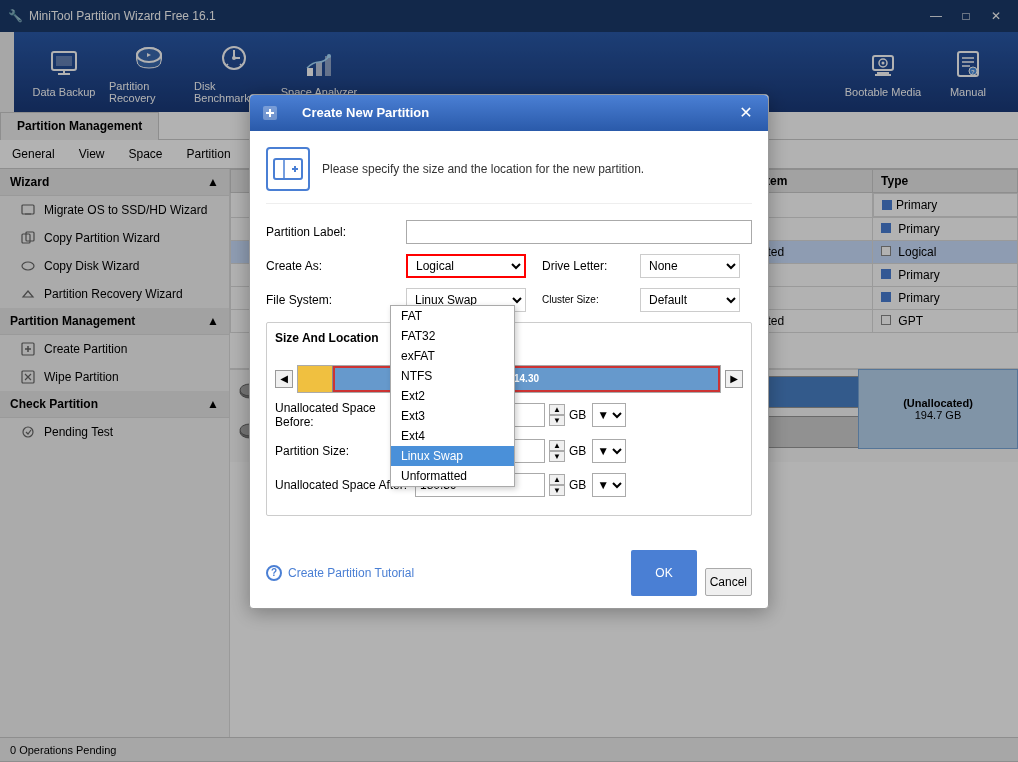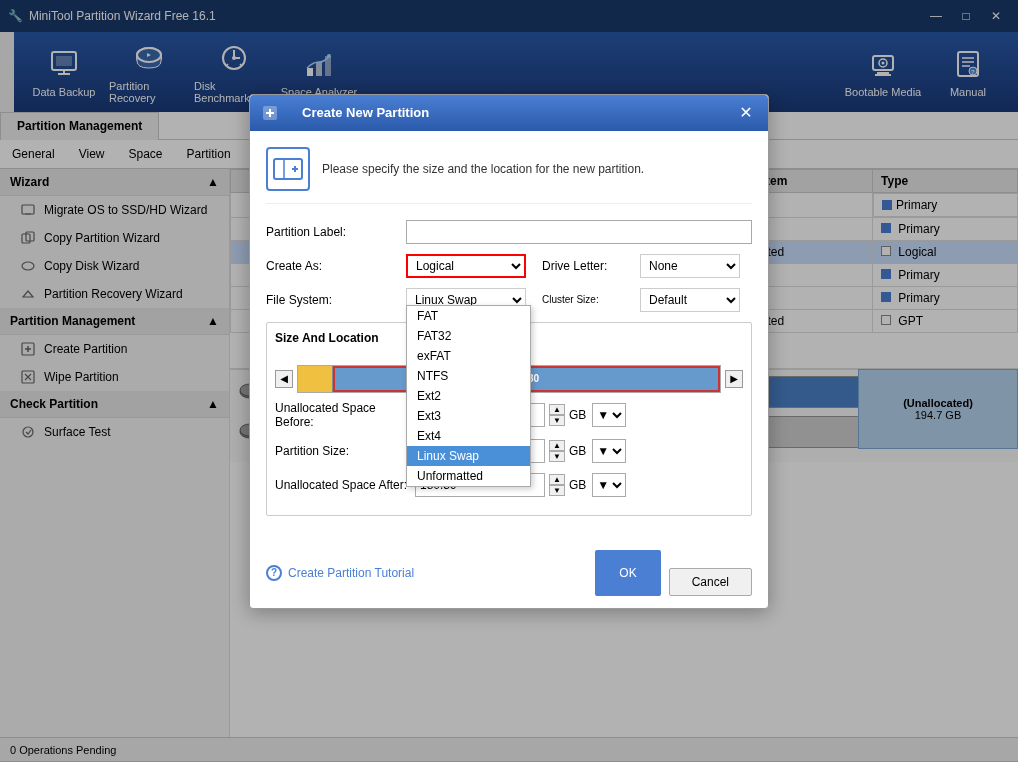--- a/index.html
+++ b/index.html
@@ -80,21 +80,21 @@
     #size-location-title { font-size: 12px; font-weight: bold; margin-bottom: 20px; }
     .partition-vis { display: flex; align-items: center; gap: 4px; margin-bottom: 8px; }
     .vis-arrow { cursor: pointer; width: 18px; height: 18px; border: 1px solid #999; background: #f0f0f0; display: flex; align-items: center; justify-content: center; font-size: 10px; }
     .vis-bar { flex: 1; height: 28px; display: flex; position: relative; }
 
     
     #dialog-footer { display: flex; align-items: center; justify-content: space-between; padding: 8px 16px 12px; }
     #dialog-footer-left { display: flex; align-items: center; gap: 6px; color: #4a7fd4; cursor: pointer; font-size: 12px; }
     #dialog-footer-right { display: flex; gap: 8px; }
     .ok-btn { background: #4a7fd4; color: white; border: none; padding: 6px 24px; cursor: pointer; font-size: 12px; border-radius: 2px; }
-    .cancel-btn { background: #f0f0f0; color: black; border: 1px solid #aaa; padding: 6px 22px; cursor: pointer; font-size: 12px; border-radius: 2px; margin-top: 18px; }
+    .cancel-btn { background: #f0f0f0; color: black; border: 1px solid #aaa; padding: 6px 4px; cursor: pointer; font-size: 12px; border-radius: 2px; margin-top: 18px; }
     .help-circle { width: 16px; height: 16px; border-radius: 50%; border: 2px solid #4a7fd4; display: flex; align-items: center; justify-content: center; font-size: 10px; color: #4a7fd4; font-weight: bold; }
 
     
     .table-scroll { overflow-y: auto; height: 180px; }
 
     
     #disk-visual-bottom { padding: 6px 8px; background: #fafafa; border-top: 1px solid #ddd; }
 
     .secondary-menu { display: flex; align-items: center; background: white; border-bottom: 1px solid #ccc; }
 
@@ -283,21 +283,21 @@
       <span>Check Partition</span>
       <span>▲</span>
     </div>
     <div class="sidebar-item">
       <div class="sidebar-item-icon">
         <svg width="14" height="14" viewBox="0 0 14 14">
             <circle cx="7" cy="7" r="5" fill="none" stroke="#666" stroke-width="1.2"></circle>
             <path d="M5 7 L7 9 L10 5" stroke="#666" stroke-width="1.2" fill="none"></path>
           </svg>
       </div>
-      <span>Surface Test</span>
+      <span>Pending Test</span>
     </div>
   </div>
 
   <div id="content">
 
     <div class="table-scroll" style="height: 200px; border-bottom: 1px solid #ddd;">
       <table id="disk-table" style="width:100%">
         <thead>
           <tr>
             <th style="width:22px"></th>
@@ -496,21 +496,21 @@
           </select>
         </div>
         <span style="margin-left:16px;margin-right:8px;font-size:10px;width:90px">Cluster Size:</span>
         <select class="field-select" style="width:100px;height:24px;padding:0 4px;font-size:12px;background:white">
           <option>Default</option>
           <option>512</option>
           <option>1024</option>
         </select>
       </div>
 
-      <div id="fs-dropdown" style="left: 156px; top: 210px; width: 125px; position: absolute;">
+      <div id="fs-dropdown" style="left: 140px; top: 210px; width: 125px; position: absolute;">
         <div class="dropdown-item">FAT</div>
         <div class="dropdown-item">FAT32</div>
         <div class="dropdown-item">exFAT</div>
         <div class="dropdown-item">NTFS</div>
         <div class="dropdown-item">Ext2</div>
         <div class="dropdown-item">Ext3</div>
         <div class="dropdown-item">Ext4</div>
         <div class="dropdown-item dropdown-item-selected">Linux Swap</div>
         <div class="dropdown-item">Unformatted</div>
       </div>

